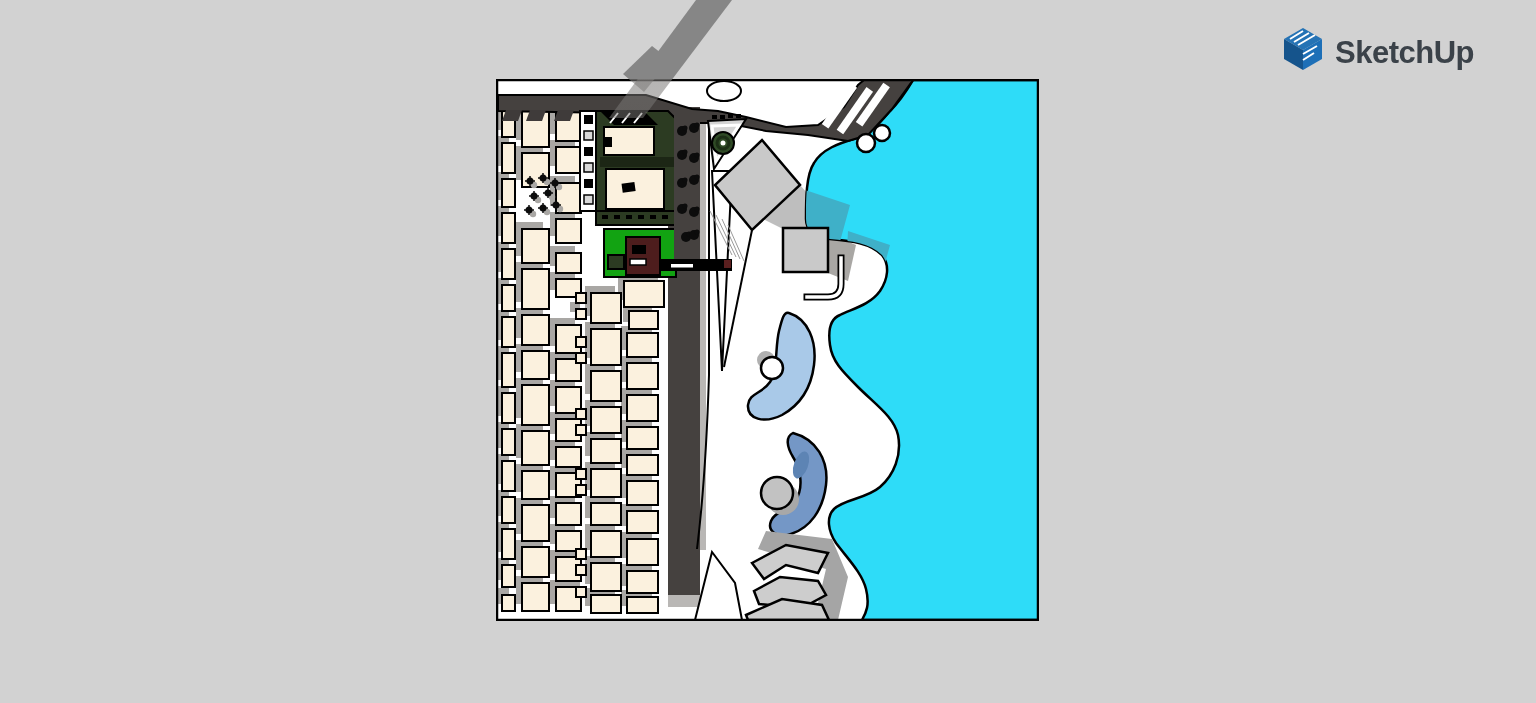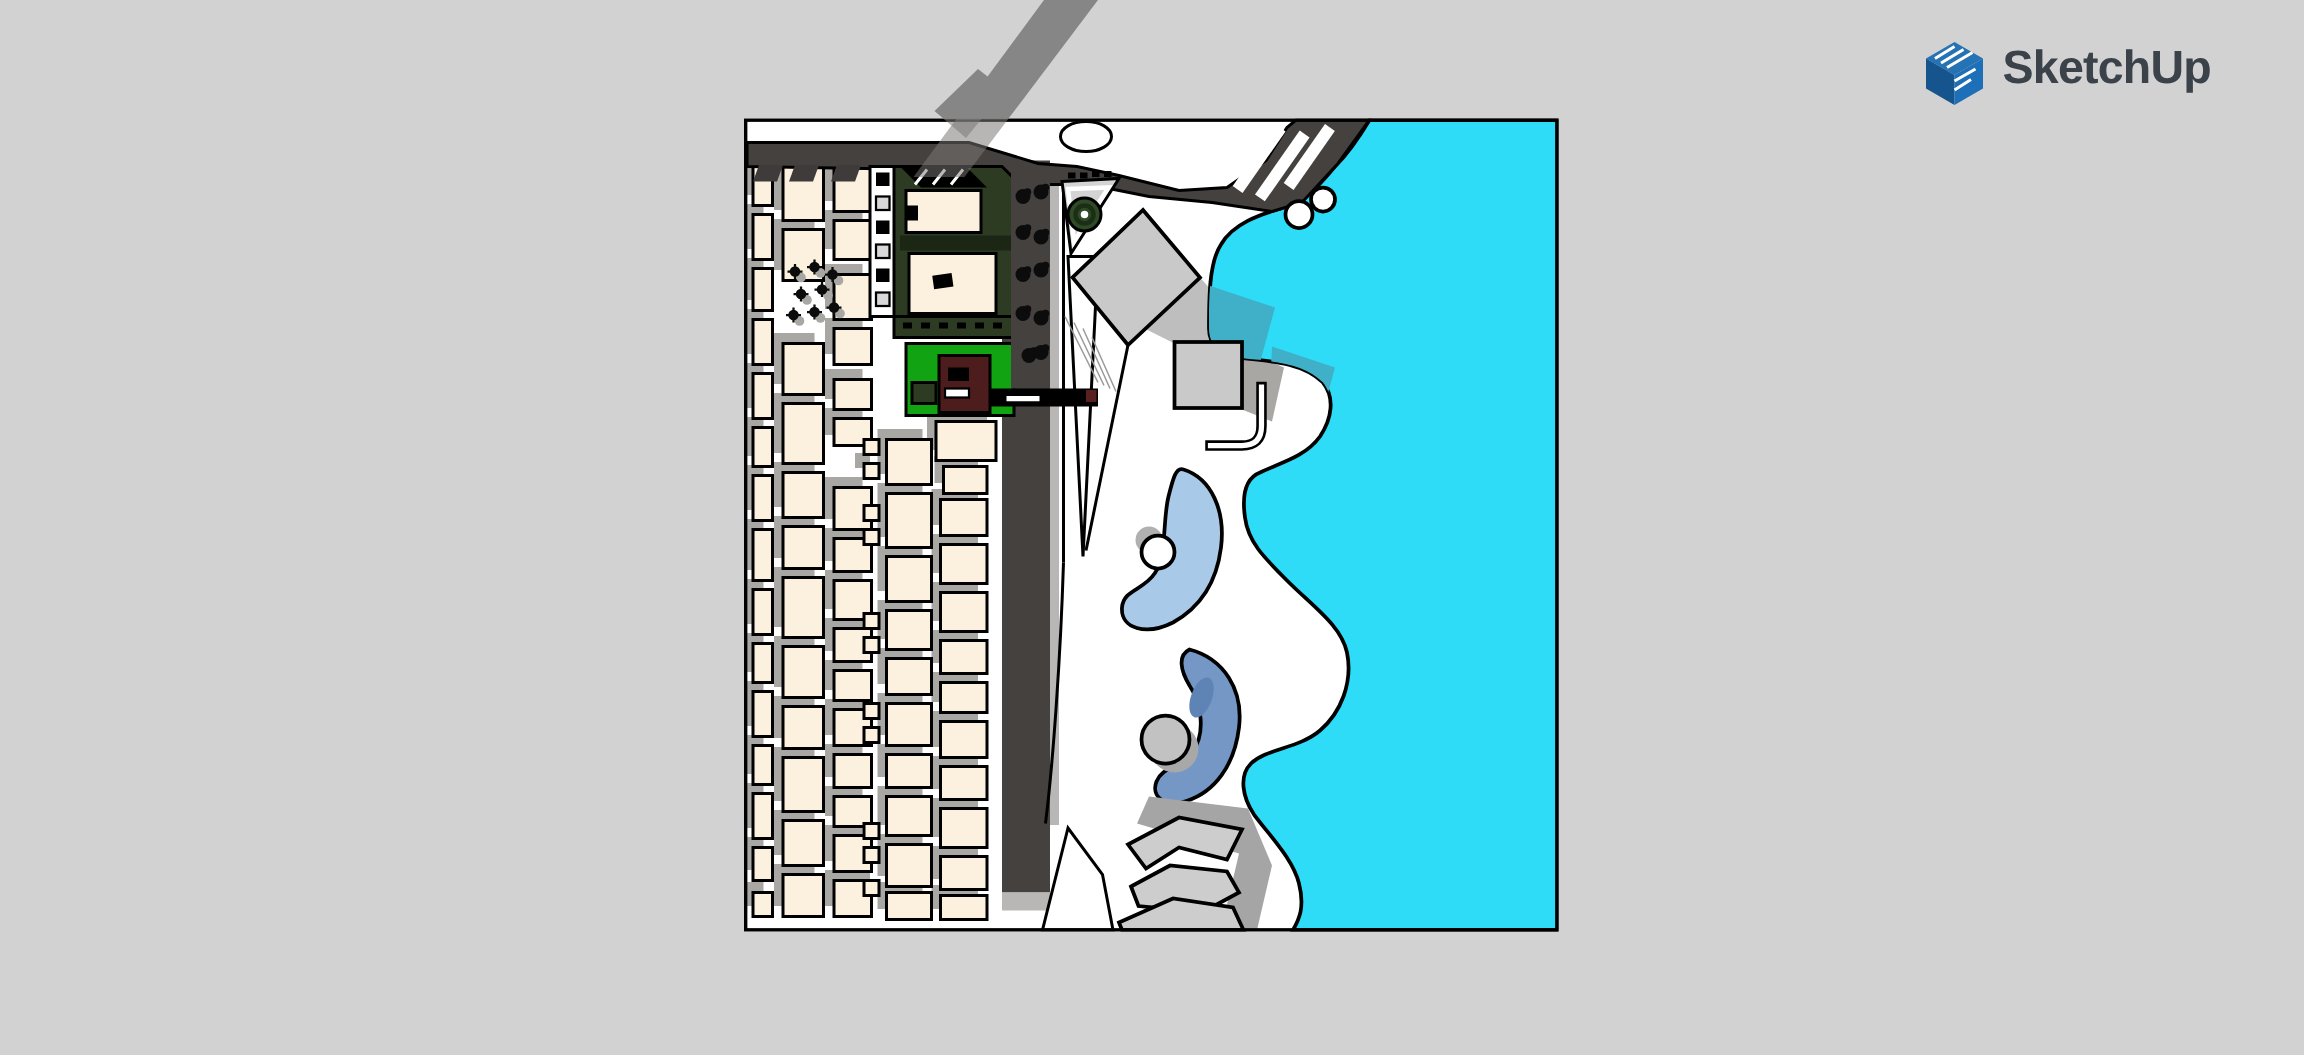--- a/index.html
+++ b/index.html
@@ -2,21 +2,21 @@
 <html style="--c-background: #d2d2d2; --c-canvas: #ffffff; --c-outline: #000000; --c-road: #45413f; --c-road_edge: #b9b7b5; --c-roof: #3f3b3a; --c-band: #868686; --c-water: #2edcf8; --c-water_shadow: #3fb0c8; --c-building: #fbf1de; --c-shadow: #a9a7a4; --c-plaza: #c9c9c9; --c-terrace: #cdcdcd; --c-terrace_shadow: #a5a5a5; --c-lawn: #12a312; --c-tree: #2f4a26; --c-maroon: #4d1d1d; --c-complex: #2c3b22; --c-pool_light: #a9c9e8; --c-pool_steel: #7497c6; --c-pool_steel_dark: #5d84b4; --c-island_gray: #c2c2c2; --c-logo_blue: #1d6fb7; --c-logo_blue_dark: #15548c; --c-logo_blue_top: #2573b5; --c-logo_text_color: #3b4249;"><head>
 <meta charset="utf-8">
 <style>
   html,body{margin:0;padding:0;}
   body{
     width:1536px;height:703px;position:relative;overflow:hidden;
     background:var(--c-background,#d2d2d2);
     font-family:"Liberation Sans", sans-serif;
   }
   .logo{
-    position:absolute;top:27px;right:62px;display:flex;align-items:flex-start;gap:10px;
+    position:absolute;top:27px;right:62px;display:flex;align-items:flex-end;gap:10px;
   }
   .logo-text{
     font-size:31px;font-weight:600;color:var(--c-logo_text_color,#3b4249);letter-spacing:-0.5px;
   }
   .viewport{
     position:absolute;left:496px;top:79px;width:543px;height:542px;z-index:1;
   }
   .overpass{
     position:absolute;left:600px;top:0;z-index:2;pointer-events:none;
   }

